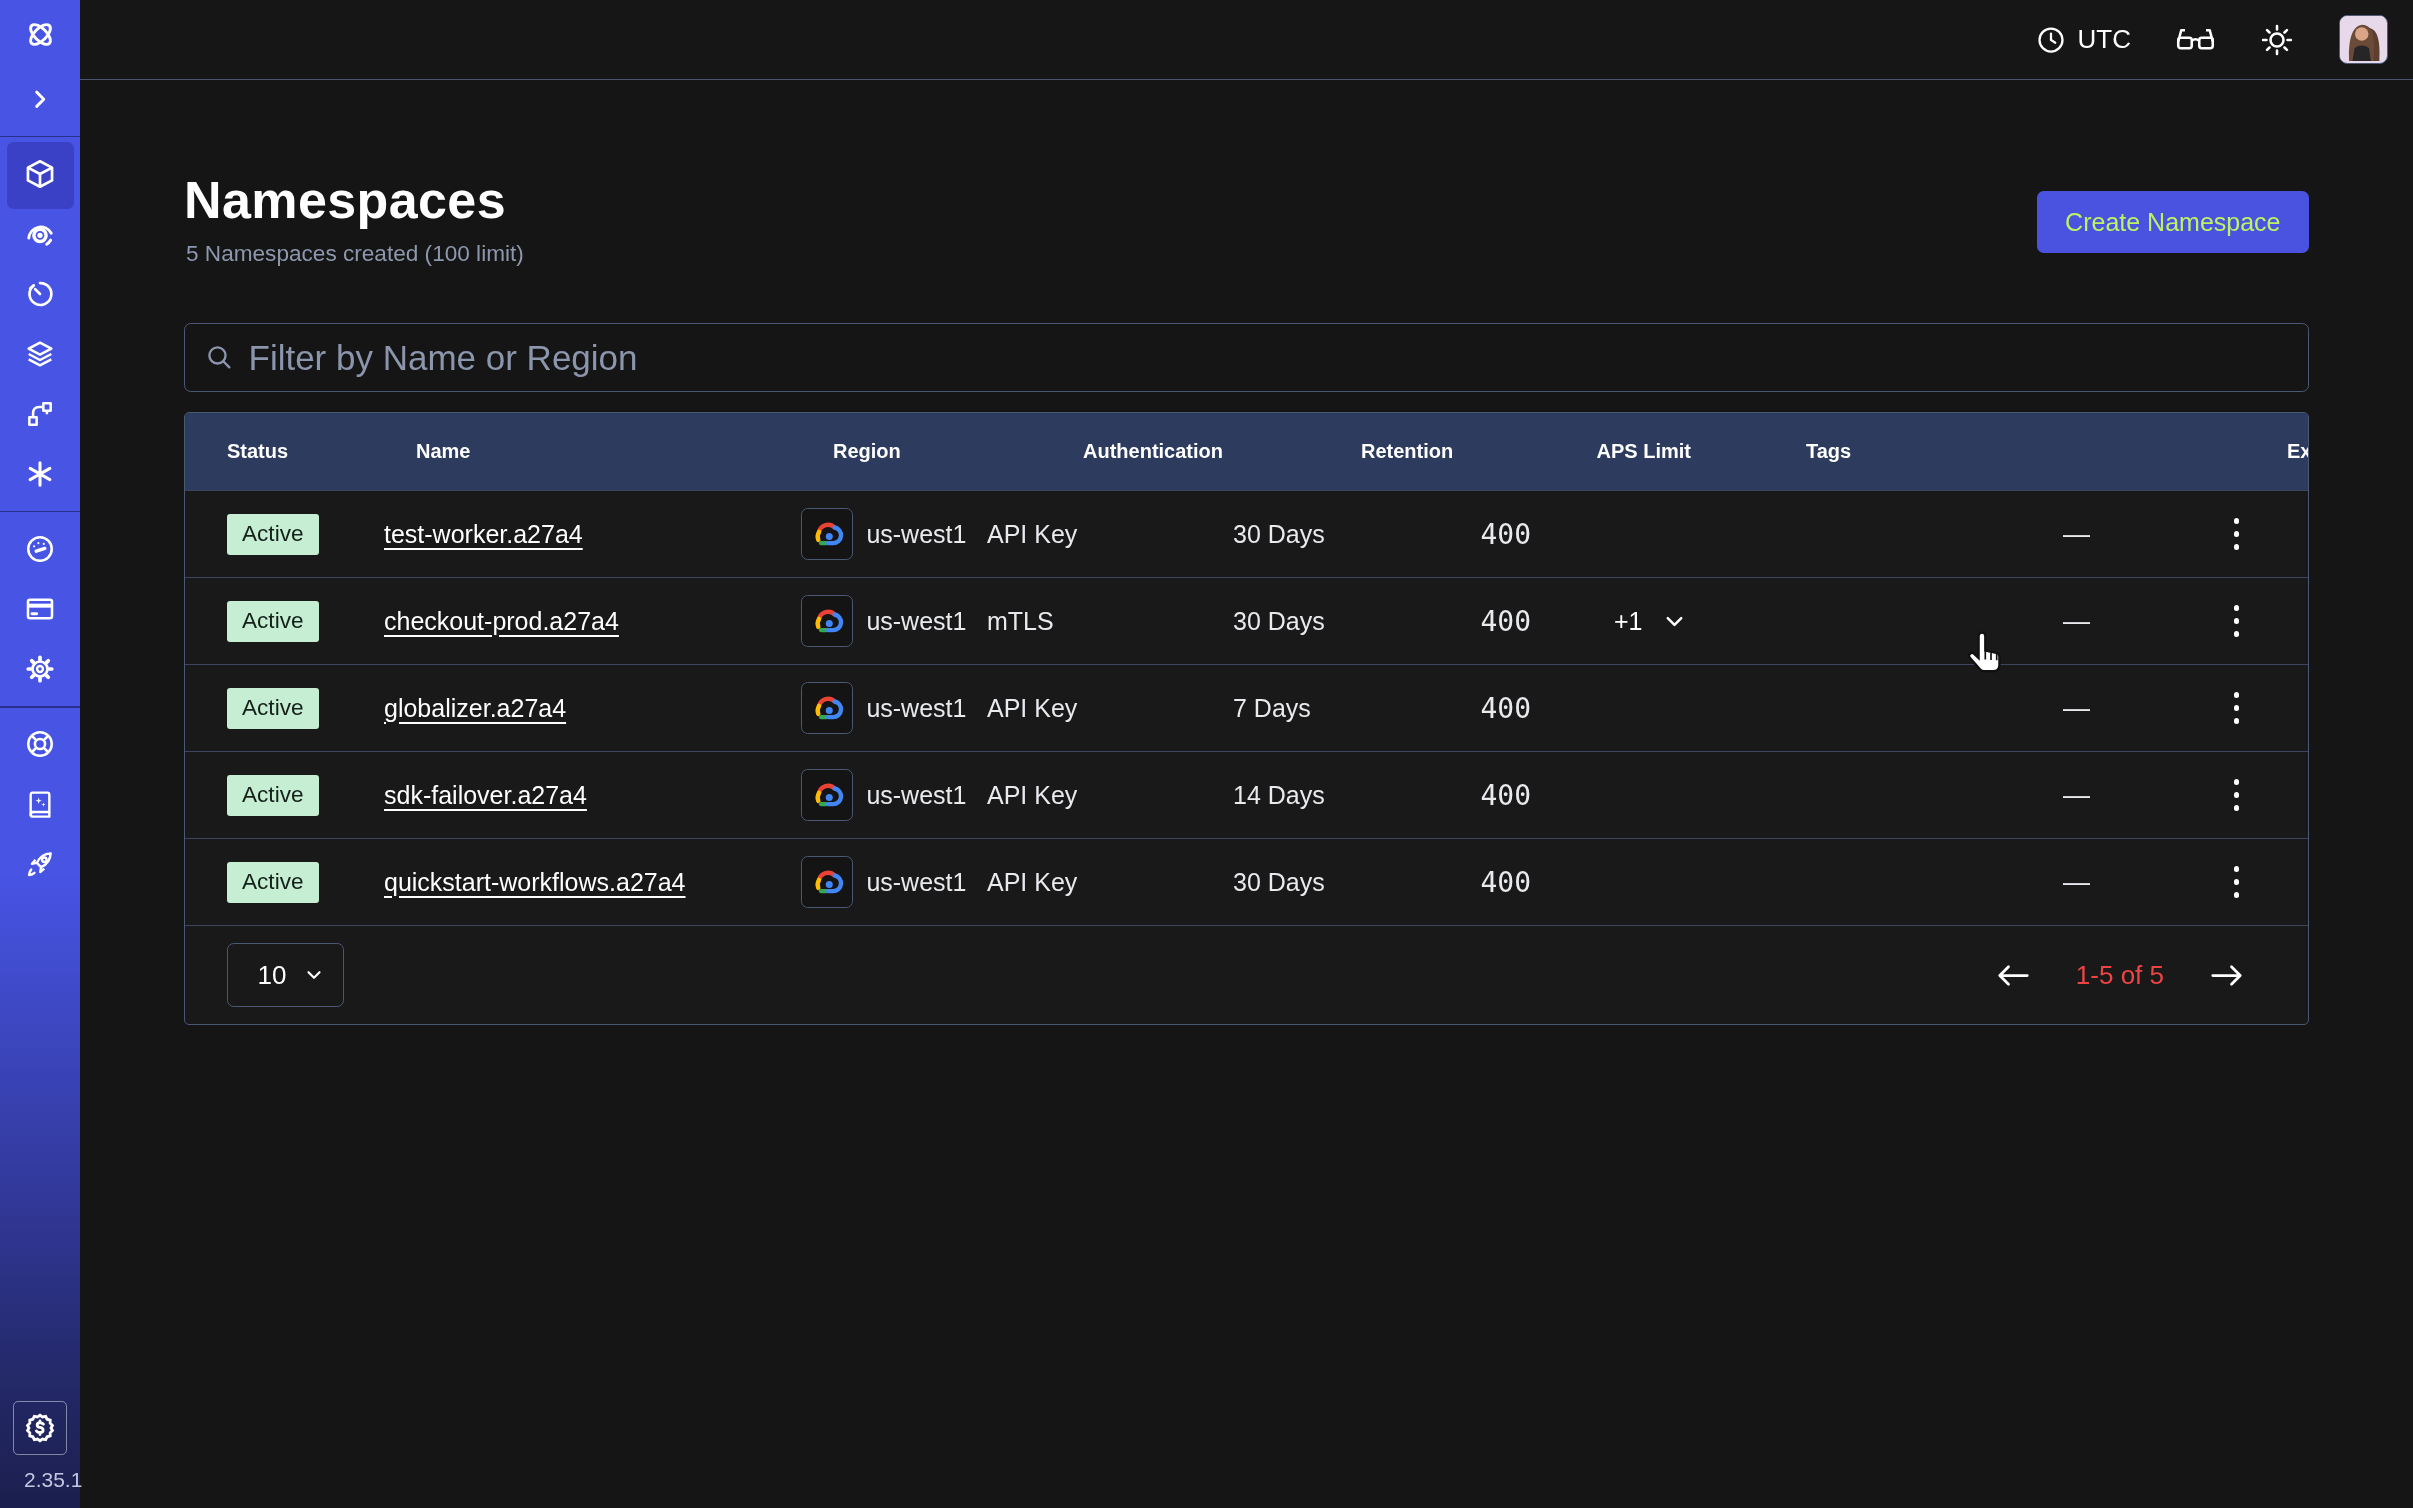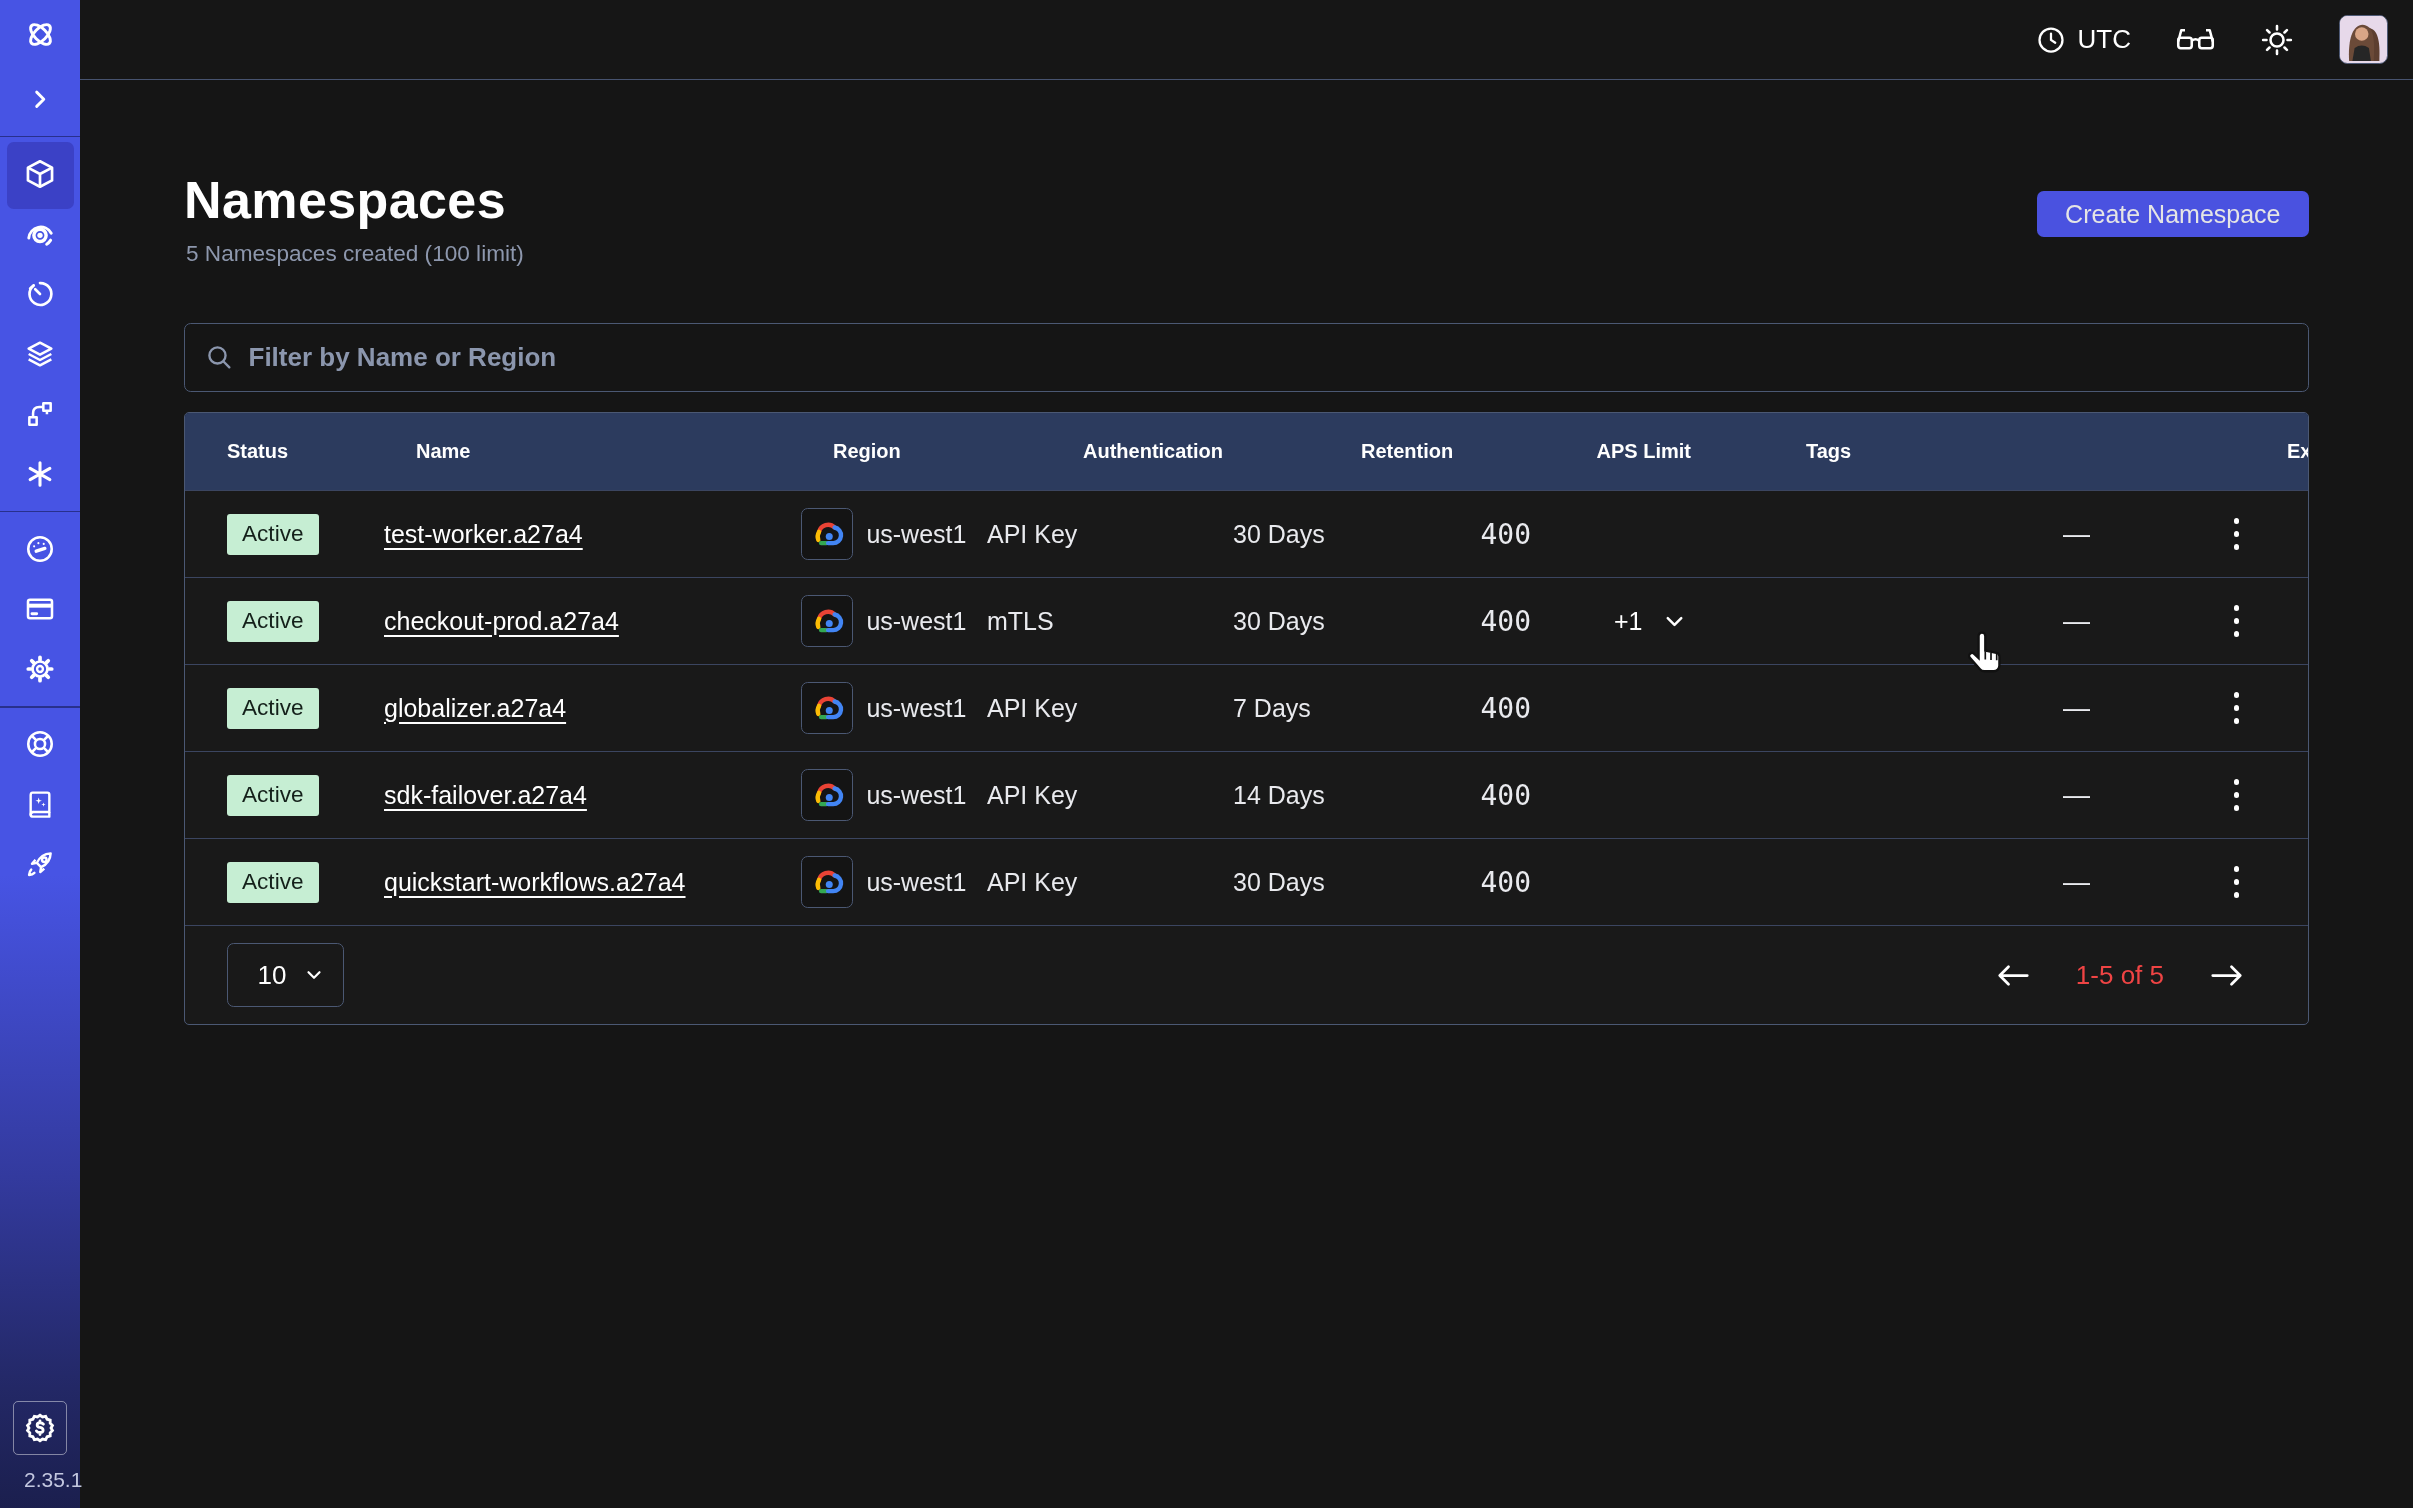--- a/index.html
+++ b/index.html
@@ -24,30 +24,30 @@
     background:#3b41c6; border-radius:6.7px; }
   .s-item svg { position:relative; }
   .s-div { width:80px; height:1.7px; background:rgba(15,18,70,.55); margin:6.7px 0; }
   .money-btn { position:absolute; left:13.4px; top:1401px; width:54px; height:54px;
     border:1.7px solid rgba(255,255,255,.45); border-radius:5px; display:flex; align-items:center; justify-content:center; }
   .version { position:absolute; left:0; top:1468px; width:80px; text-align:center; font-size:21px; color:#c3c7e0;padding-left:24px; }
 
   
   .page-title { position:absolute; left:184px; top:170px; font-size:52px; font-weight:700; color:#fff; letter-spacing:0.4px; }
   .page-sub { position:absolute; left:186px; top:241px; font-size:22.6px; color:#8d97ad; }
-  .create-btn { position:absolute; right:104px; top:191px; height:46px; padding:0 28.5px;
-    background:#4a52e0; color:#e5e5e5; font-size:25px; font-weight:500; border:none; border-radius:6.7px;
+  .create-btn { position:absolute; right:104px; top:191px; height:62px; padding:0 28.5px;
+    background:#4a52e0; color:#bef264; font-size:25px; font-weight:500; border:none; border-radius:6.7px;
     display:flex; align-items:center; font-family:inherit; cursor:pointer; }
 
   
   .filter { position:absolute; left:184px; top:323px; width:2125px; height:69px;
     border:1.7px solid #4b5873; border-radius:6.7px; display:flex; align-items:center; gap:15px;
     padding:0 20px; background:transparent; }
   .filter input { flex:1; background:transparent; border:none; outline:none; color:#fdba74;
-    font-size:26px; font-family:inherit;font-weight:bold; }
+    font-size:35px; font-family:inherit; }
   .filter input::placeholder { color:#8b96ad; }
 
   
   .table { position:absolute; left:184px; top:412px; width:2125px;
     border:1.7px solid #4b5873; border-radius:5px; background:#191919; overflow:hidden; }
   .tgrid { display:grid; grid-template-columns:157px 385px 218px 246px 193px 105px 532px 151px 1fr;
     align-items:center; padding:0 34px 0 42px; }
   .thead { height:77px; background:#2c3b5e; color:#fff; font-size:20px; font-weight:600;gap:32px; }
   .trow { height:87px; border-top:1.7px solid #3b4560; font-size:25px; }
   .badge { display:inline-block; background:#c6eed3; color:#14201a; font-size:22.6px; font-weight:500;

